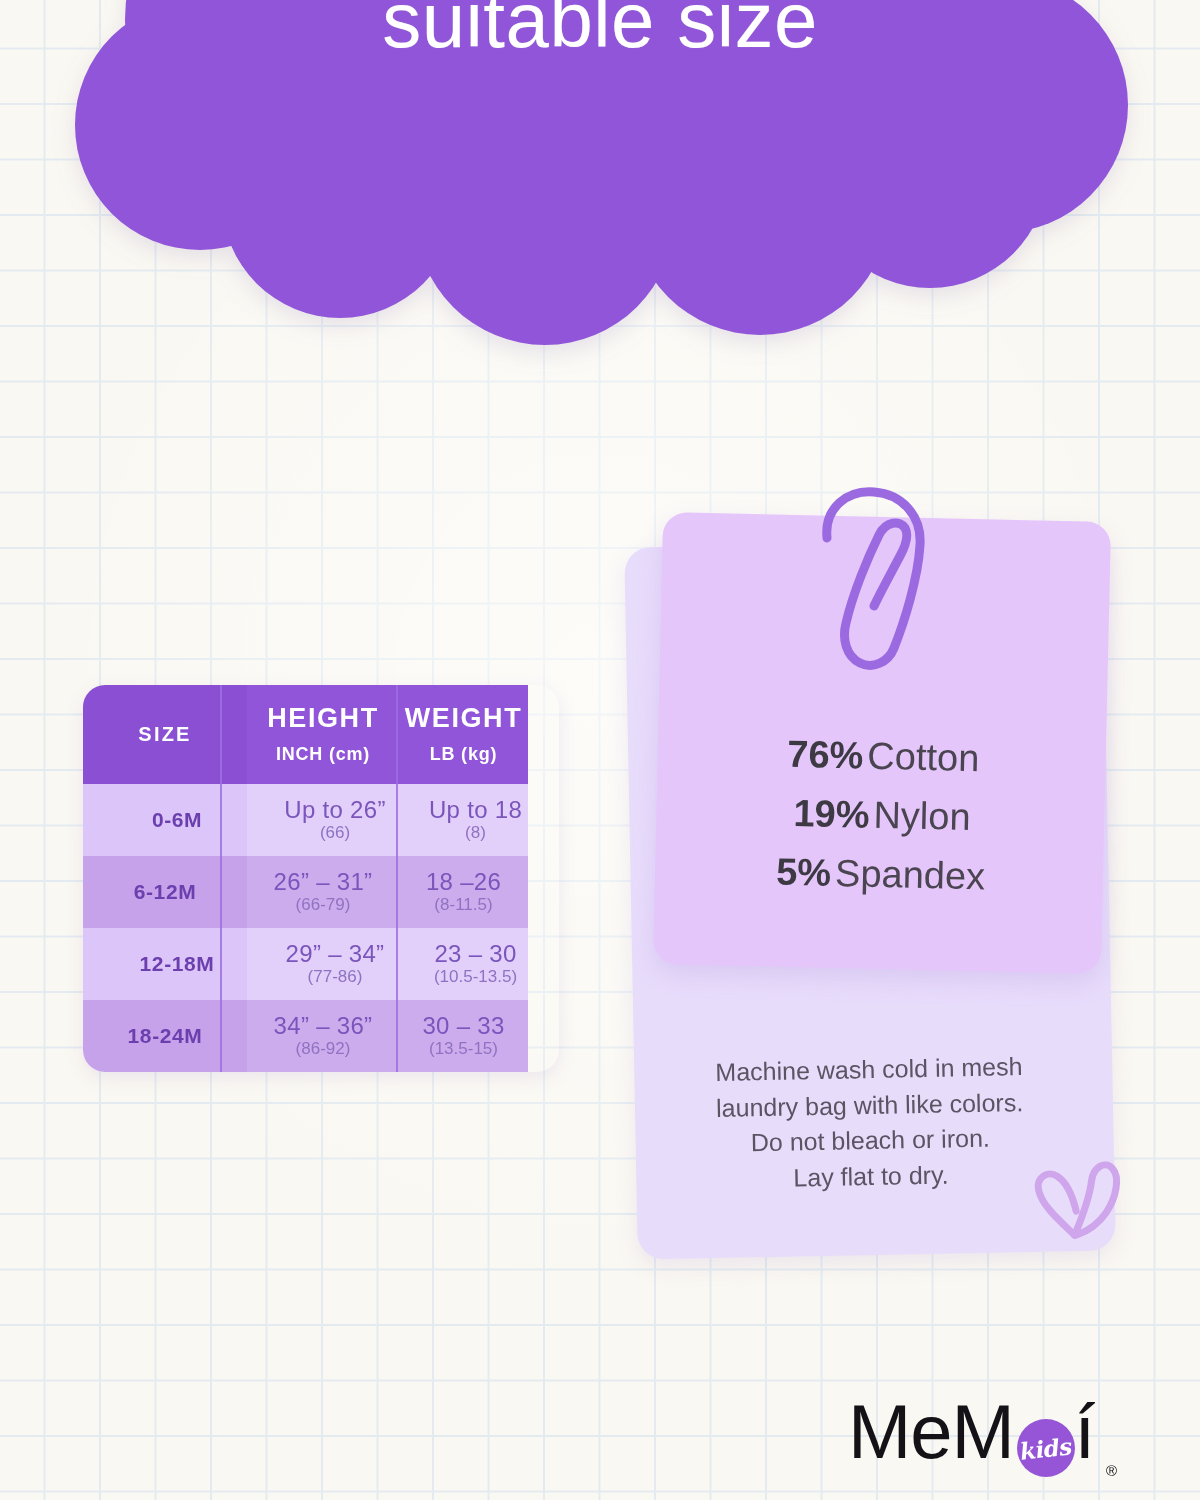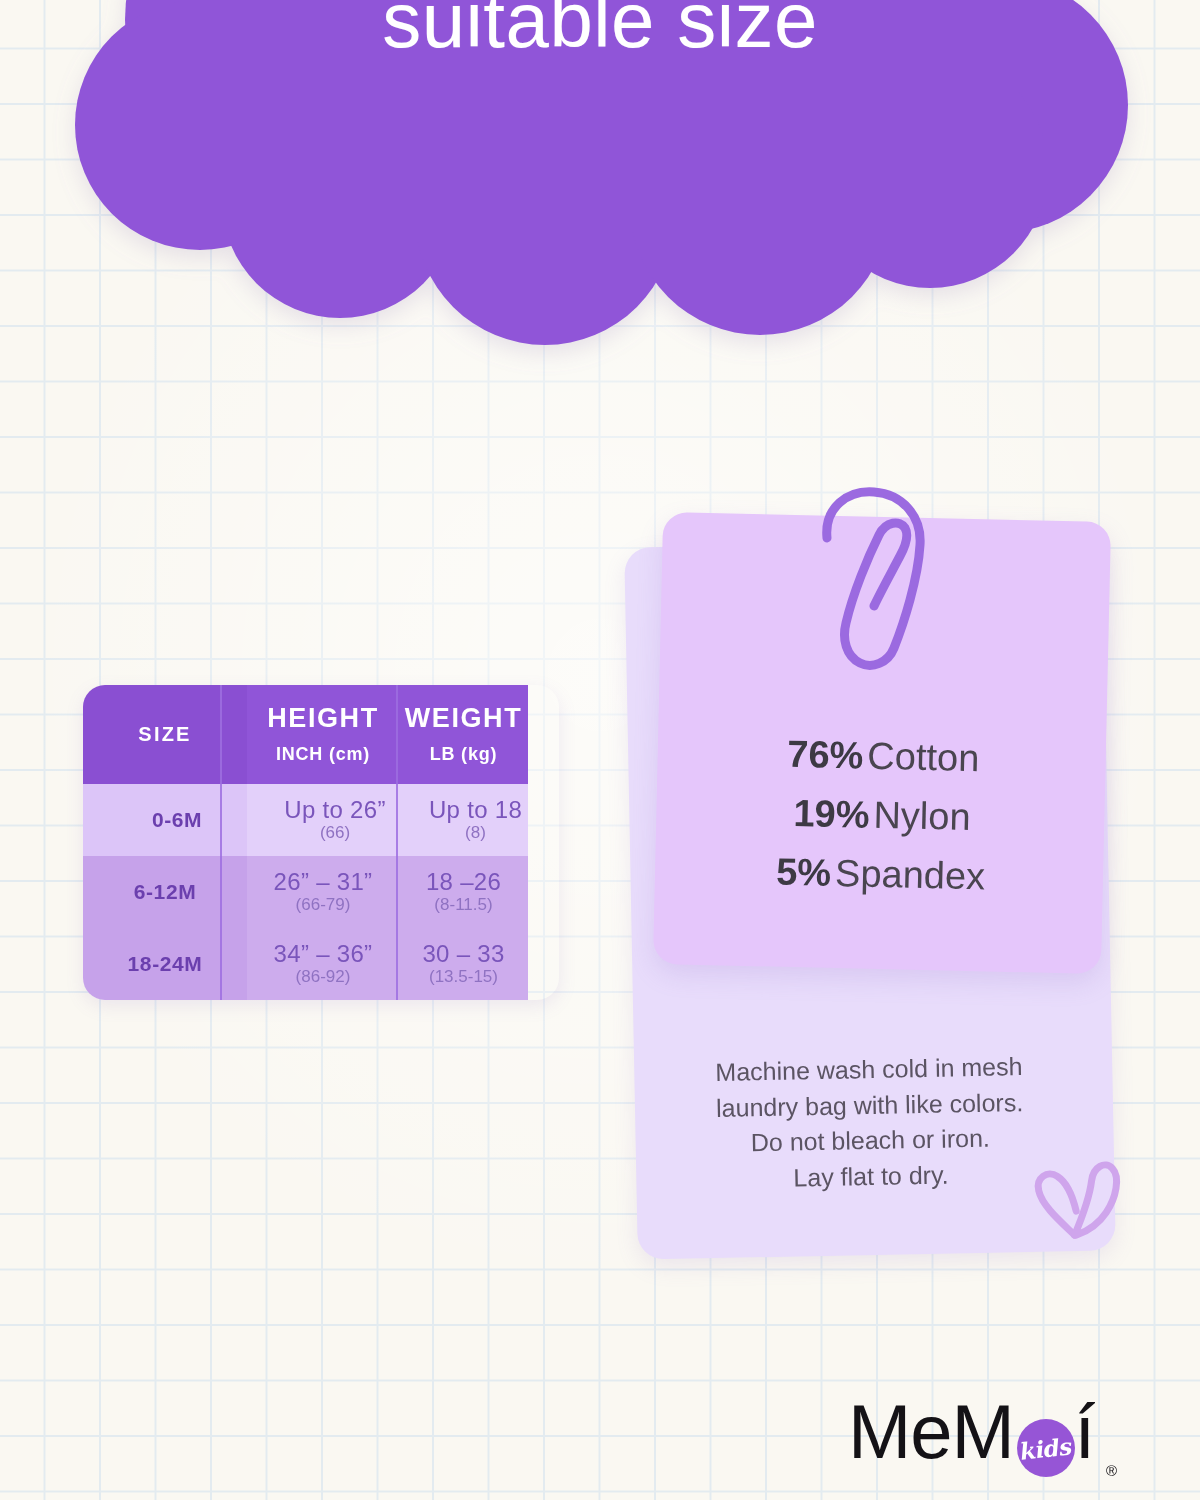--- a/index.html
+++ b/index.html
@@ -322,20 +322,33 @@
       <div class="tbl-cell col-height">
         <div class="cell-main">26” – 31”</div>
         <div class="cell-sub">(66-79)</div>
       </div>
       <div class="tbl-cell col-weight">
         <div class="cell-main">18 –26</div>
         <div class="cell-sub">(8-11.5)</div>
       </div>
     </div>
 
+    <div class="tbl-row row-light">
+      <div class="tbl-cell col-size">
+        <div class="cell-size">12-18M</div>
+      </div>
+      <div class="tbl-cell col-height">
+        <div class="cell-main">29” – 34”</div>
+        <div class="cell-sub">(77-86)</div>
+      </div>
+      <div class="tbl-cell col-weight">
+        <div class="cell-main">23 – 30</div>
+        <div class="cell-sub">(10.5-13.5)</div>
+      </div>
+    </div>
 
     <div class="tbl-row row-dark">
       <div class="tbl-cell col-size">
         <div class="cell-size">18-24M</div>
       </div>
       <div class="tbl-cell col-height">
         <div class="cell-main">34” – 36”</div>
         <div class="cell-sub">(86-92)</div>
       </div>
       <div class="tbl-cell col-weight">

